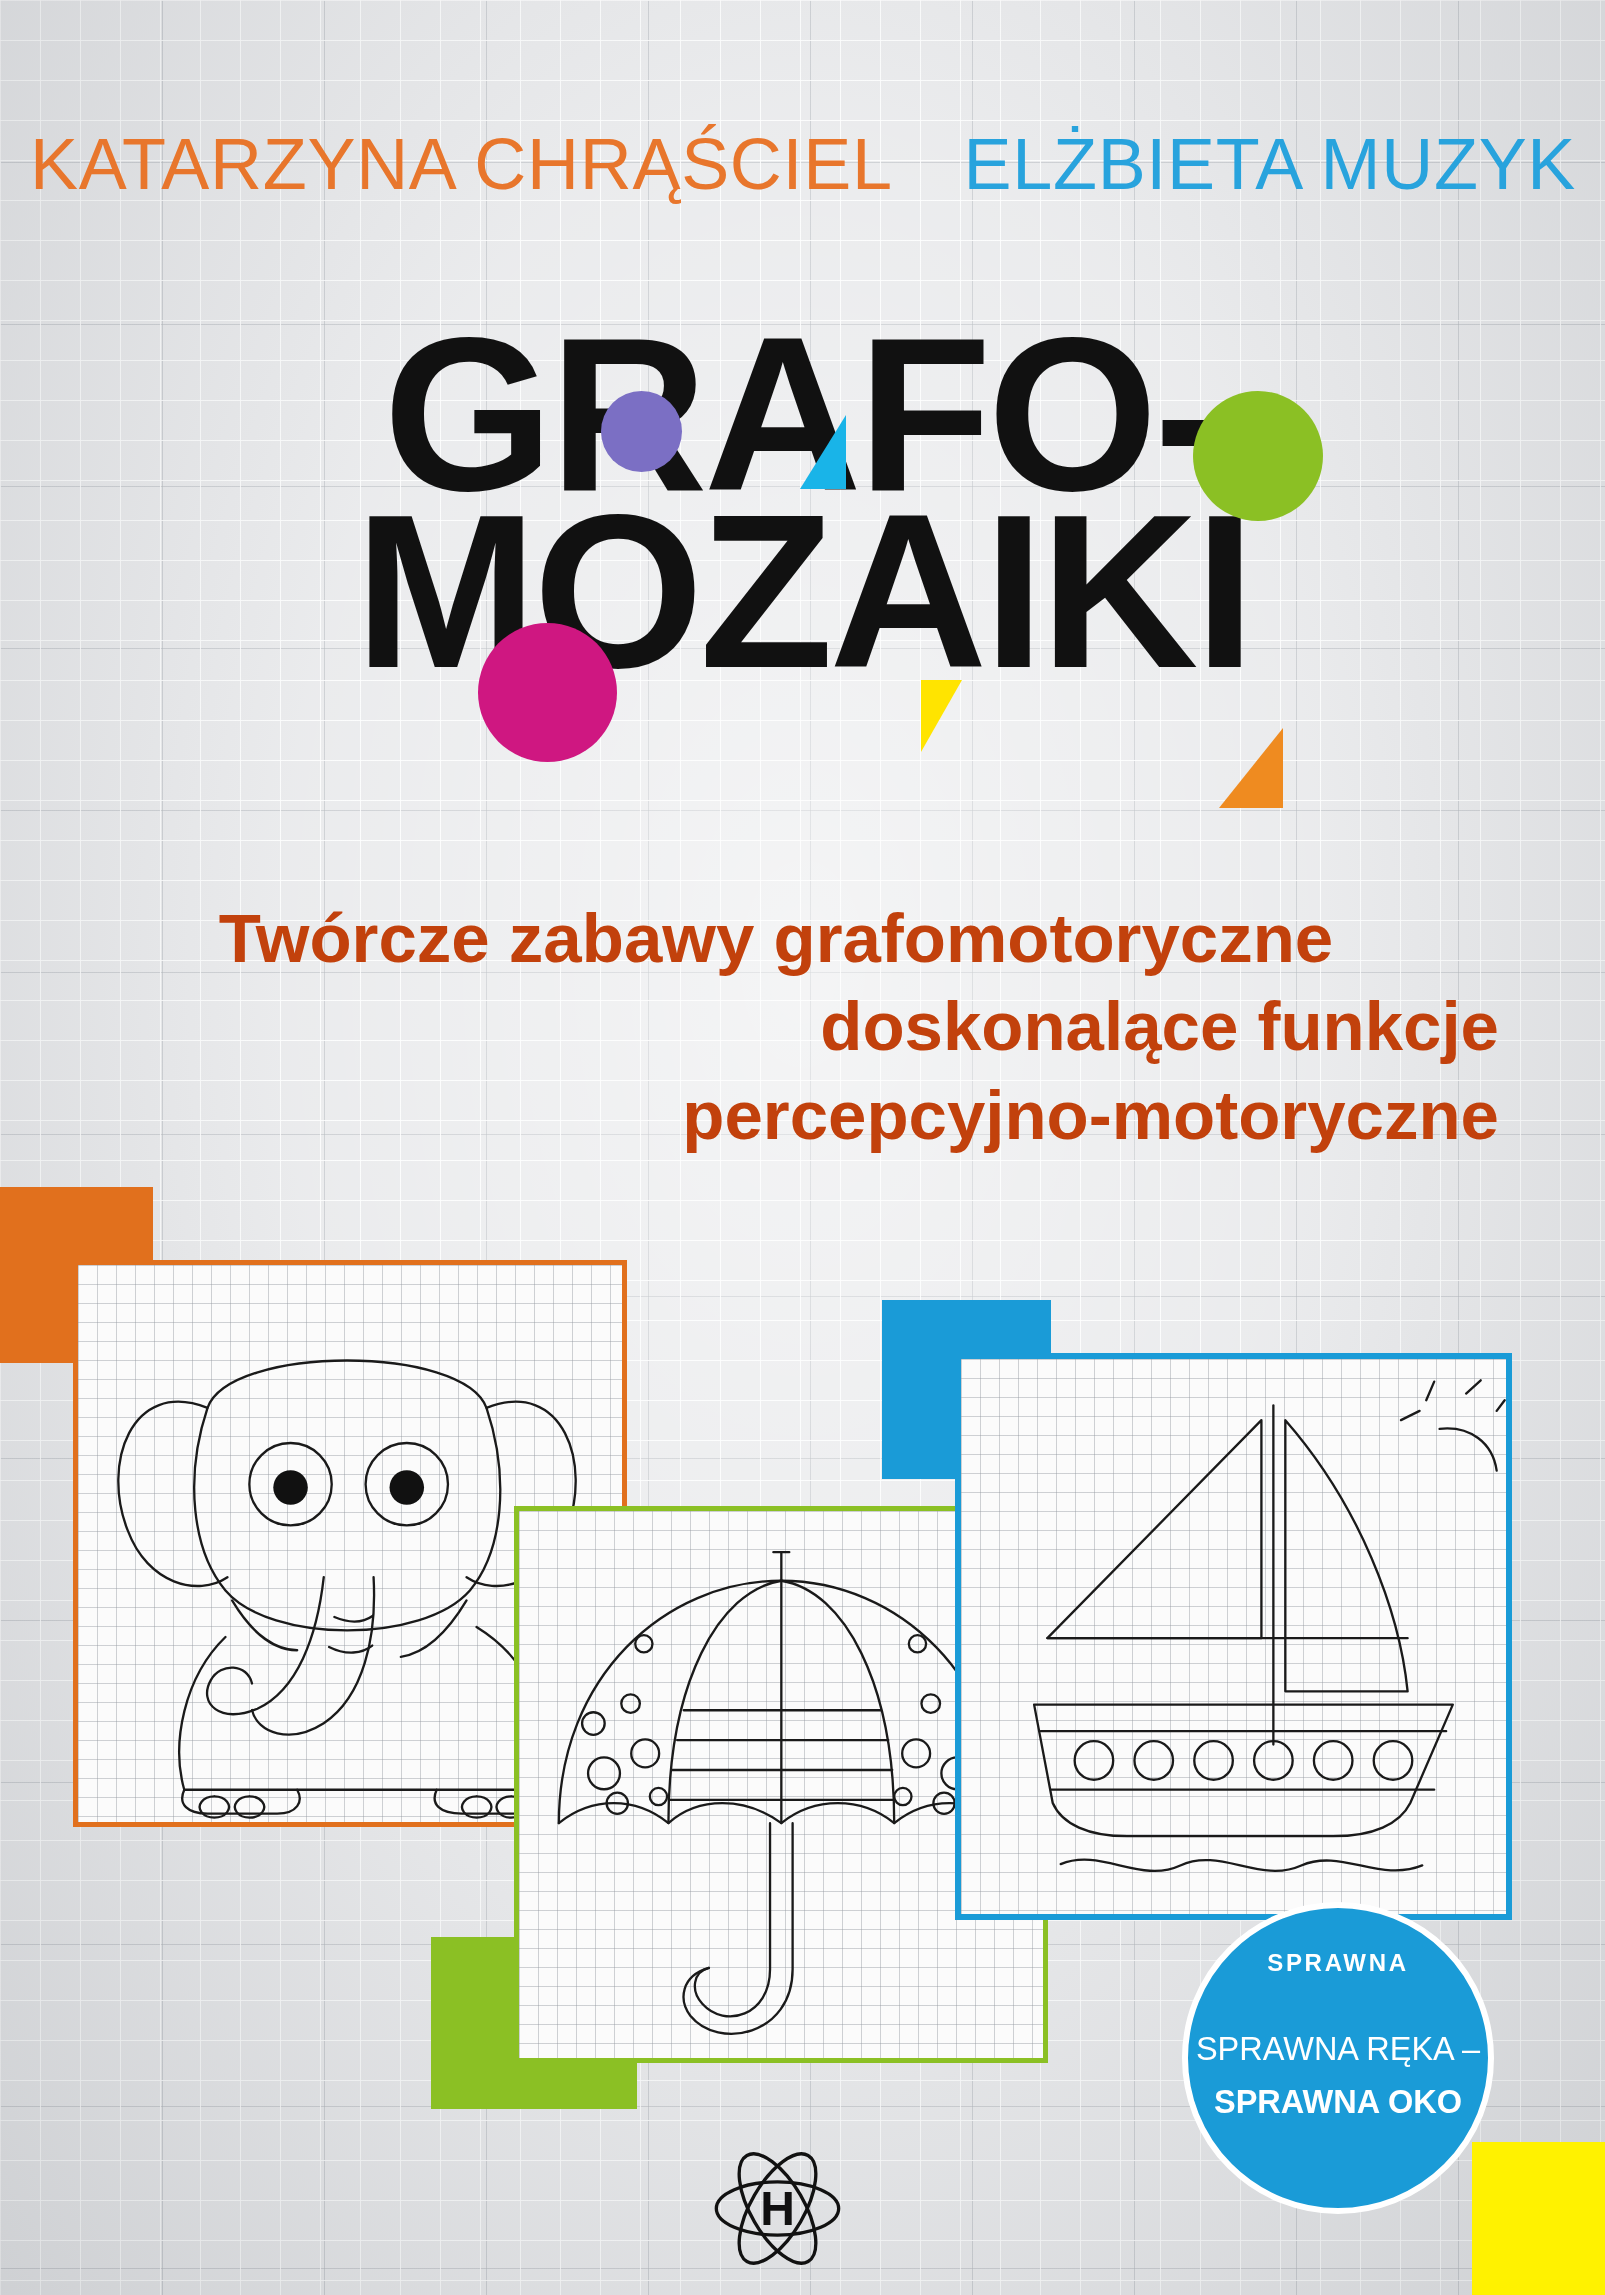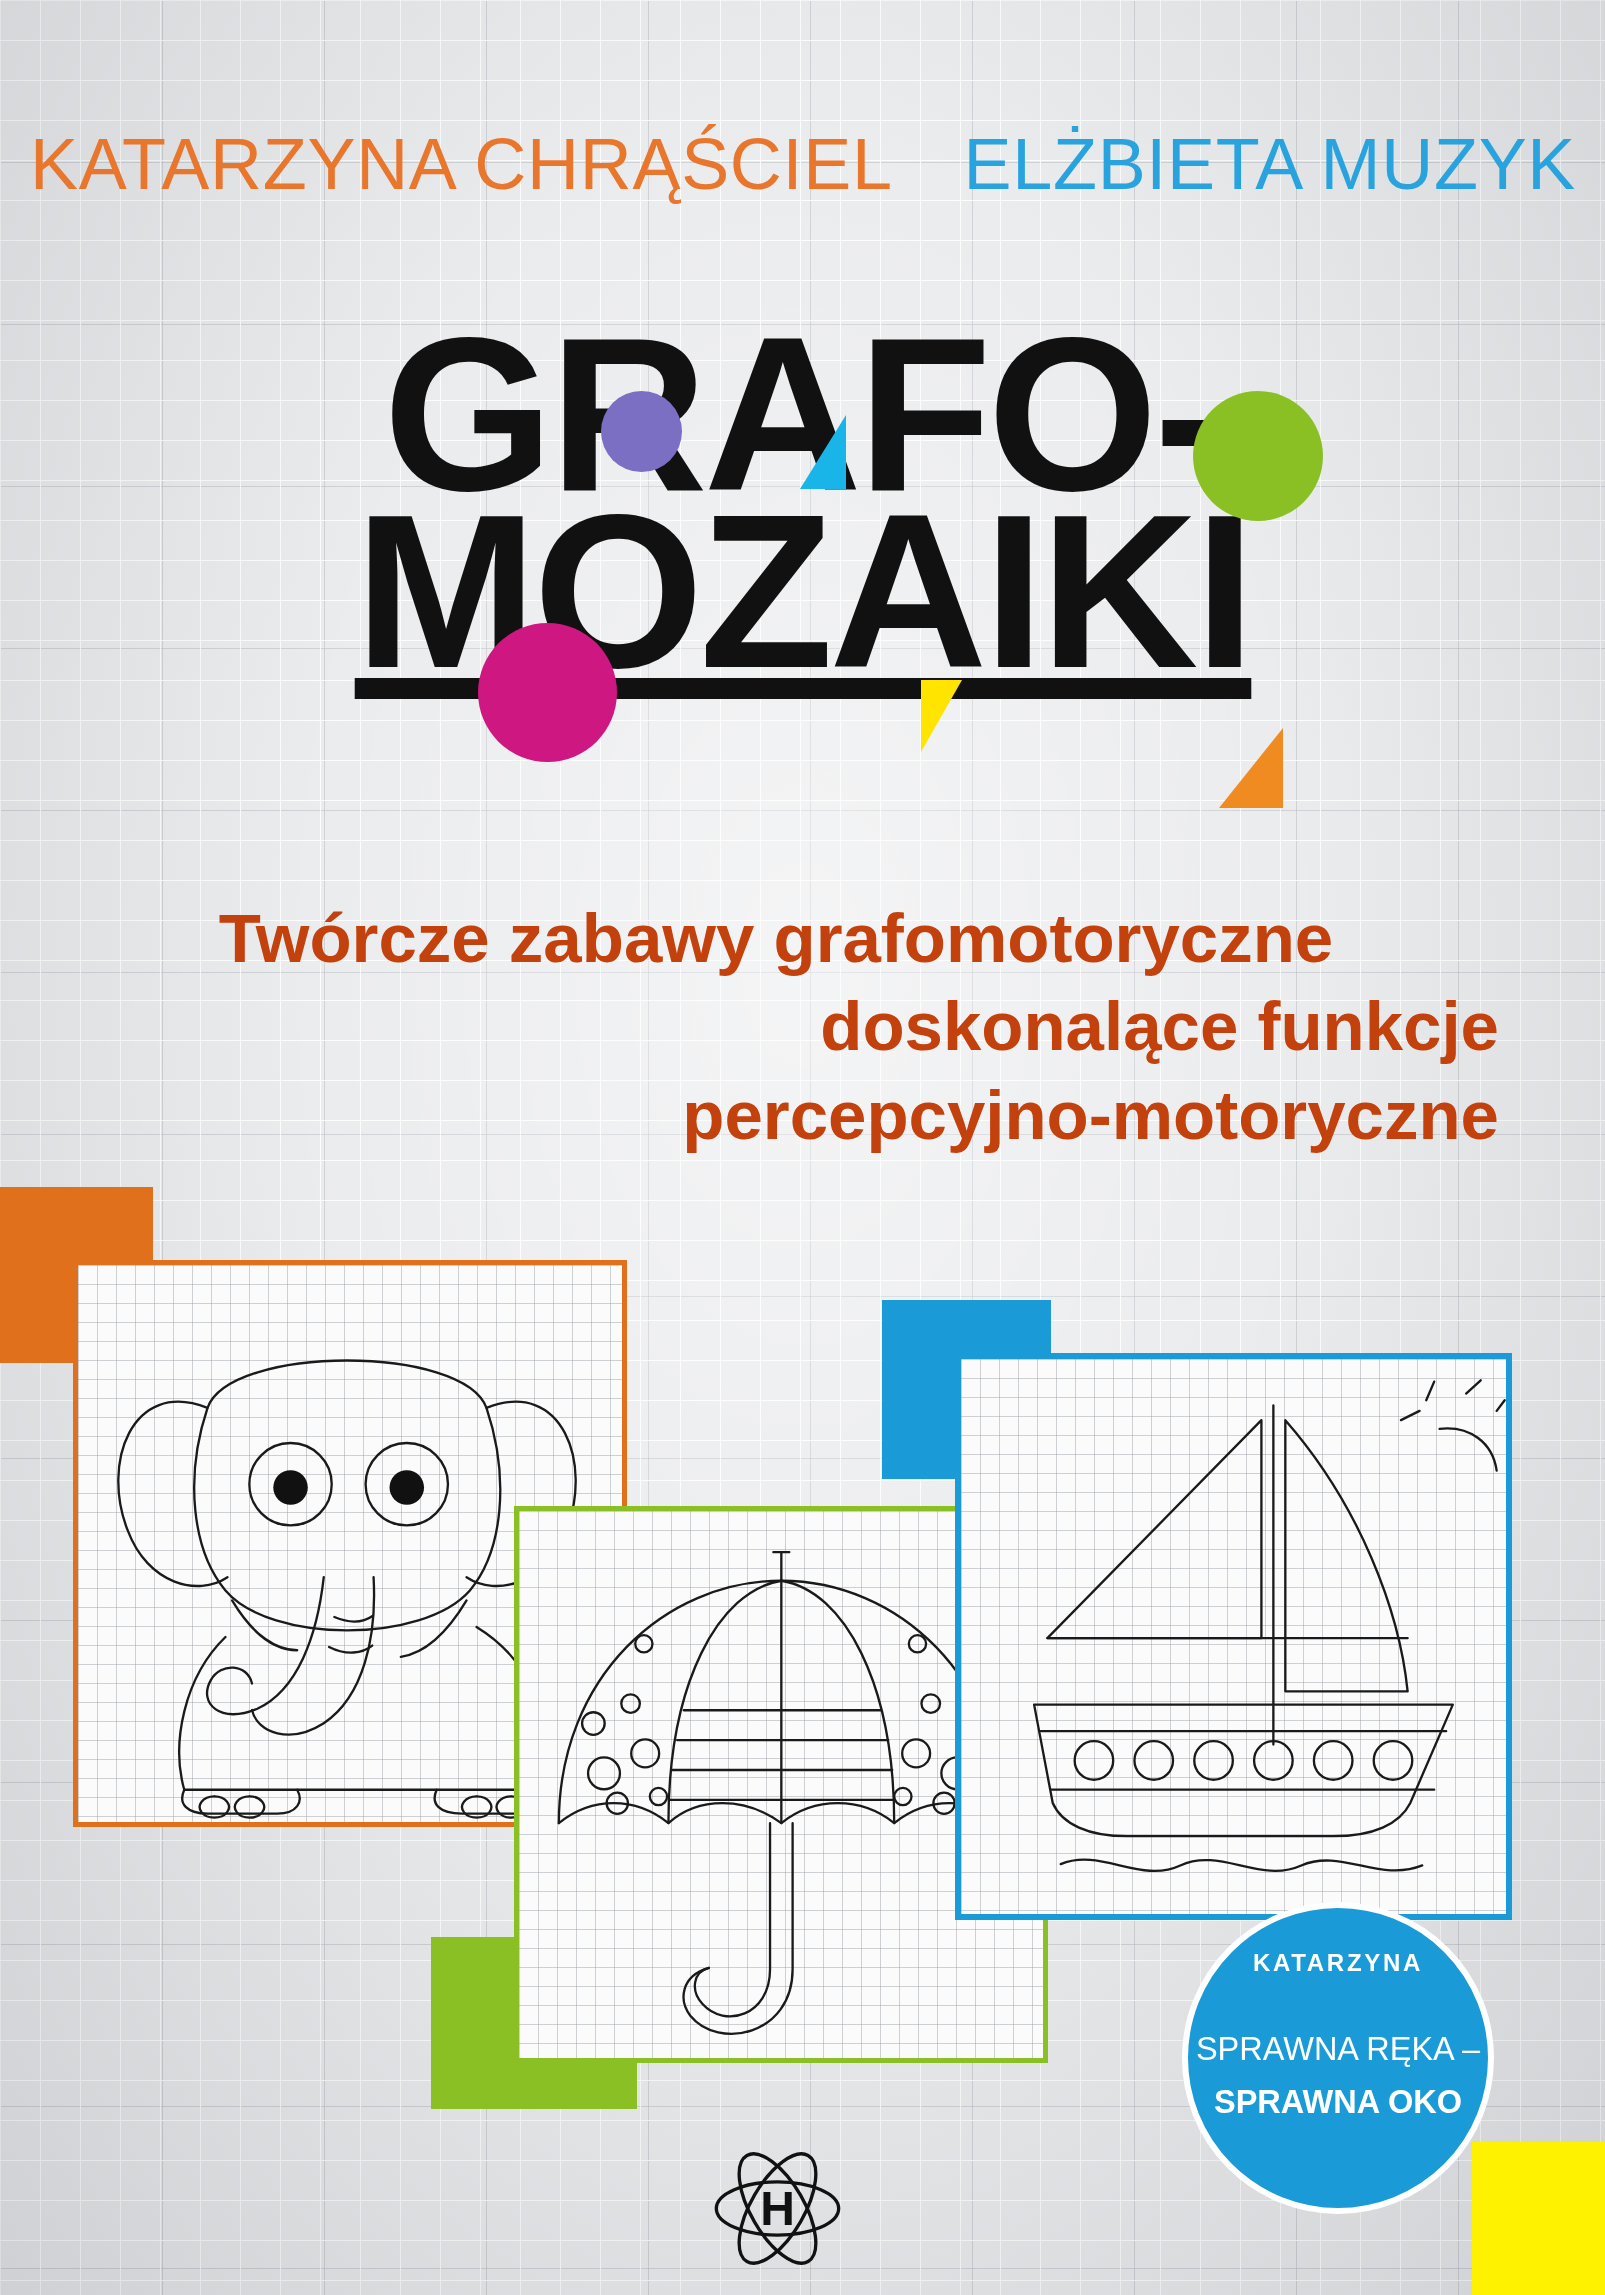--- a/index.html
+++ b/index.html
@@ -65,21 +65,21 @@
     text-align: center;
   }
   .title-line {
     position: relative;
     font-weight: 700;
     color: #111111;
     line-height: 0.88;
     letter-spacing: -4px;
   }
   .title-line-1 { font-size: 219px; }
-  .title-line-2 { font-size: 219px; margin-top: -16px; text-decoration: underline; }
+  .title-line-2 { font-size: 219px; margin-top: -16px; }
 
   
   .deco { position: absolute; }
   .deco-purple {
     width: 81px; height: 81px; border-radius: 50%;
     background: #7b6fc4;
     left: 601px; top: 391px;
   }
   .deco-cyan {
     width: 0; height: 0;
@@ -346,21 +346,21 @@
         <circle cx="470" cy="604" r="29"></circle>
         <circle cx="560" cy="604" r="29"></circle>
         <circle cx="650" cy="604" r="29"></circle>
 
         <path d="M150 760 C 210 735, 270 790, 330 762 C 390 734, 450 790, 512 762 C 572 736, 630 788, 694 762"></path>
       </g>
     </svg>
   </div>
 
   <div class="badge">
-    <div class="badge-kolekcja">KATARZYNA</div>
+    <div class="badge-kolekcja">SPRAWNA</div>
     <div class="badge-line1">SPRAWNA RĘKA –</div>
     <div class="badge-line2">SPRAWNA OKO</div>
   </div>
 
   <div class="logo">
     <svg viewBox="0 0 200 200">
       <g fill="none" stroke="#111111" stroke-width="5">
         <ellipse cx="100" cy="100" rx="92" ry="40"></ellipse>
         <ellipse cx="100" cy="100" rx="92" ry="40" transform="rotate(60 100 100)"></ellipse>
         <ellipse cx="100" cy="100" rx="92" ry="40" transform="rotate(120 100 100)"></ellipse>

